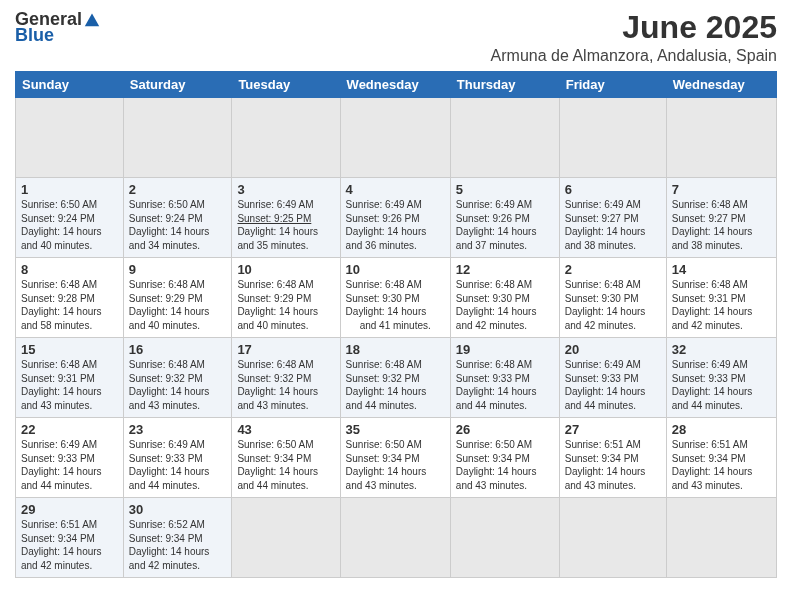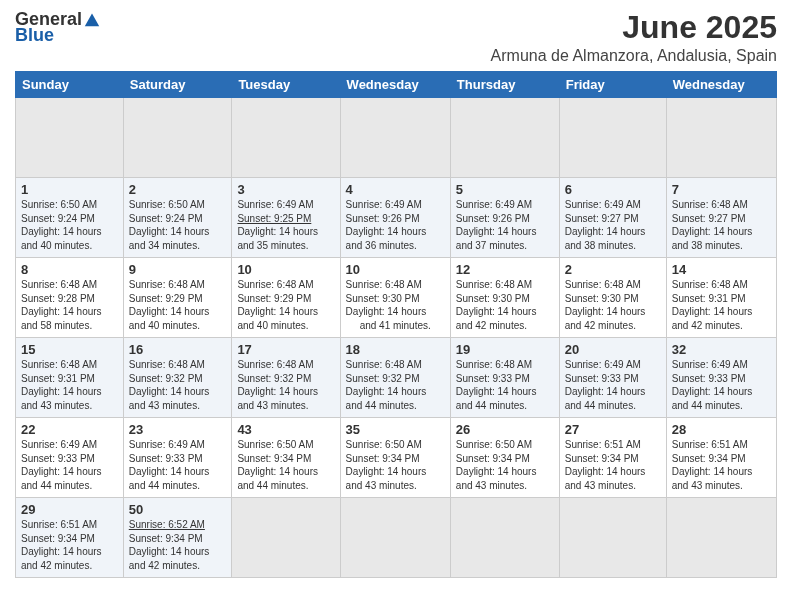--- a/index.html
+++ b/index.html
@@ -341,22 +341,22 @@
         </tr>
         <tr>
           <td>
             <span class="day-num">29</span>
             <span style="display: block; line-height: 1.35;">Sunrise: 6:51 AM</span>
             <span style="display: block; line-height: 1.35;">Sunset: 9:34 PM</span>
             <span style="display: block; line-height: 1.35;">Daylight: 14 hours</span>
             <span style="display: block; line-height: 1.35;">and 42 minutes.</span>
           </td>
           <td>
-            <span class="day-num">50</span>
-            <span style="display: block; line-height: 1.35; text-decoration: underline;">Sunrise: 6:52 AM</span>
+            <span class="day-num">30</span>
+            <span style="display: block; line-height: 1.35;">Sunrise: 6:52 AM</span>
             <span style="display: block; line-height: 1.35;">Sunset: 9:34 PM</span>
             <span style="display: block; line-height: 1.35;">Daylight: 14 hours</span>
             <span style="display: block; line-height: 1.35;">and 42 minutes.</span>
           </td>
           <td class="cell-empty"></td>
           <td class="cell-empty"></td>
           <td class="cell-empty"></td>
           <td class="cell-empty"></td>
           <td class="cell-empty"></td>
         </tr>

